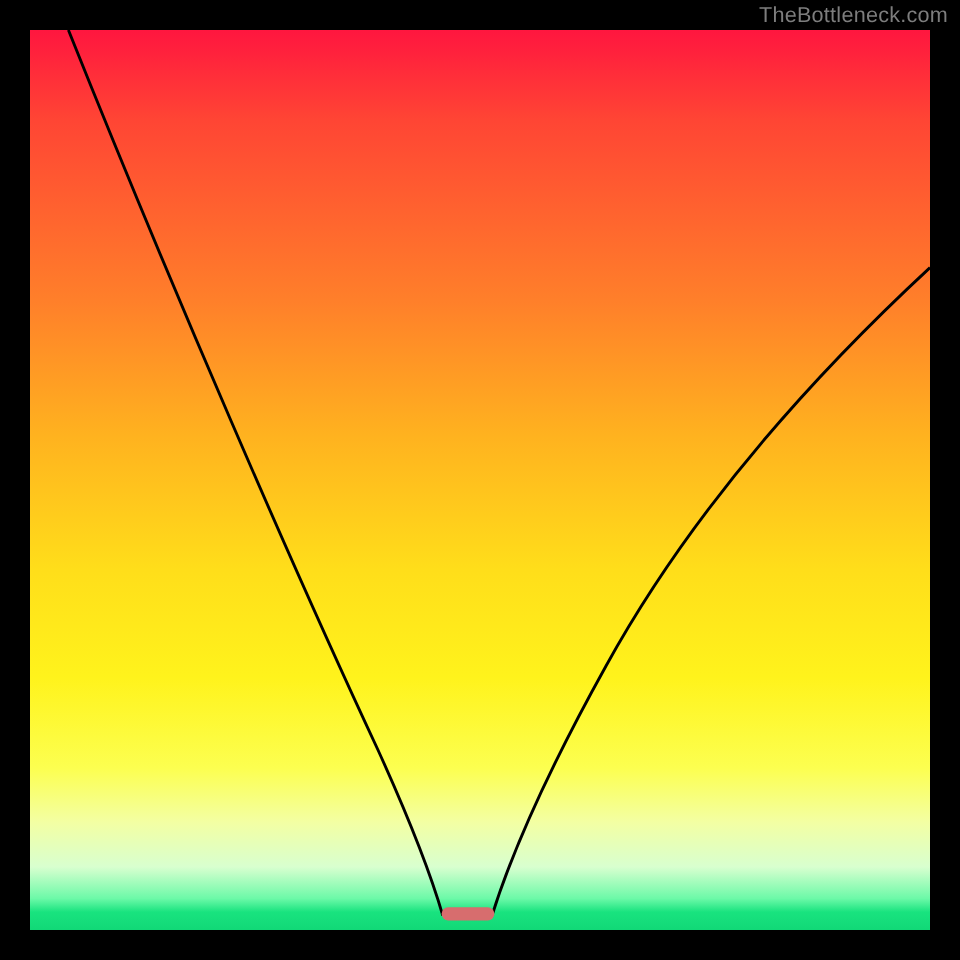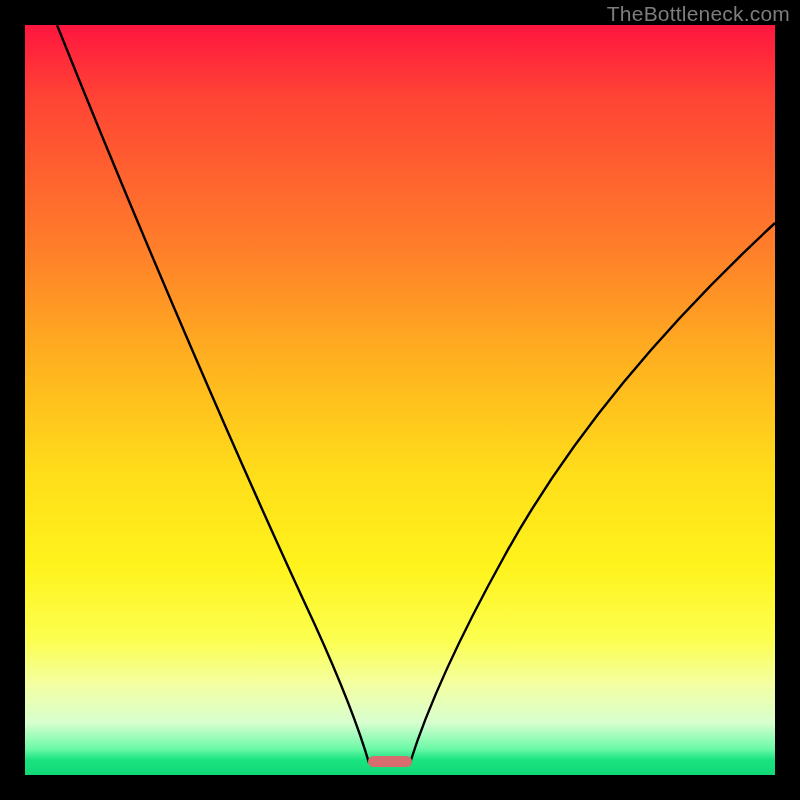--- a/index.html
+++ b/index.html
@@ -37,21 +37,21 @@
       #6cf9a8 96.5%,
       #19e37f 98%,
       #11d877 100%
     );
   }
   .watermark {
     position: absolute;
     top: 2px;
     right: 10px;
     color: #7d7d7d;
-    font-size: 21px;
+    font-size: 18px;
     letter-spacing: 0.2px;
     user-select: none;
   }
   svg.curve {
     position: absolute;
     left: 0; top: 0;
     width: 750px;
     height: 750px;
     overflow: visible;
   }

